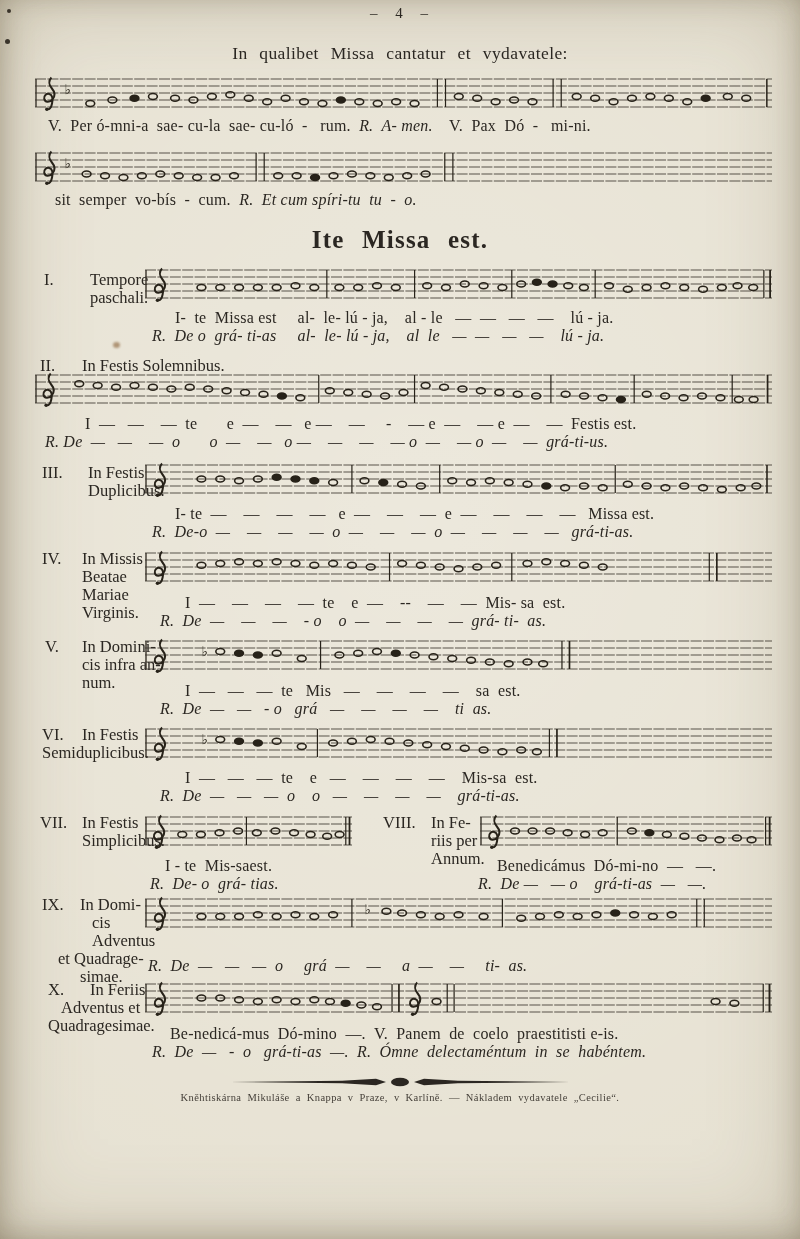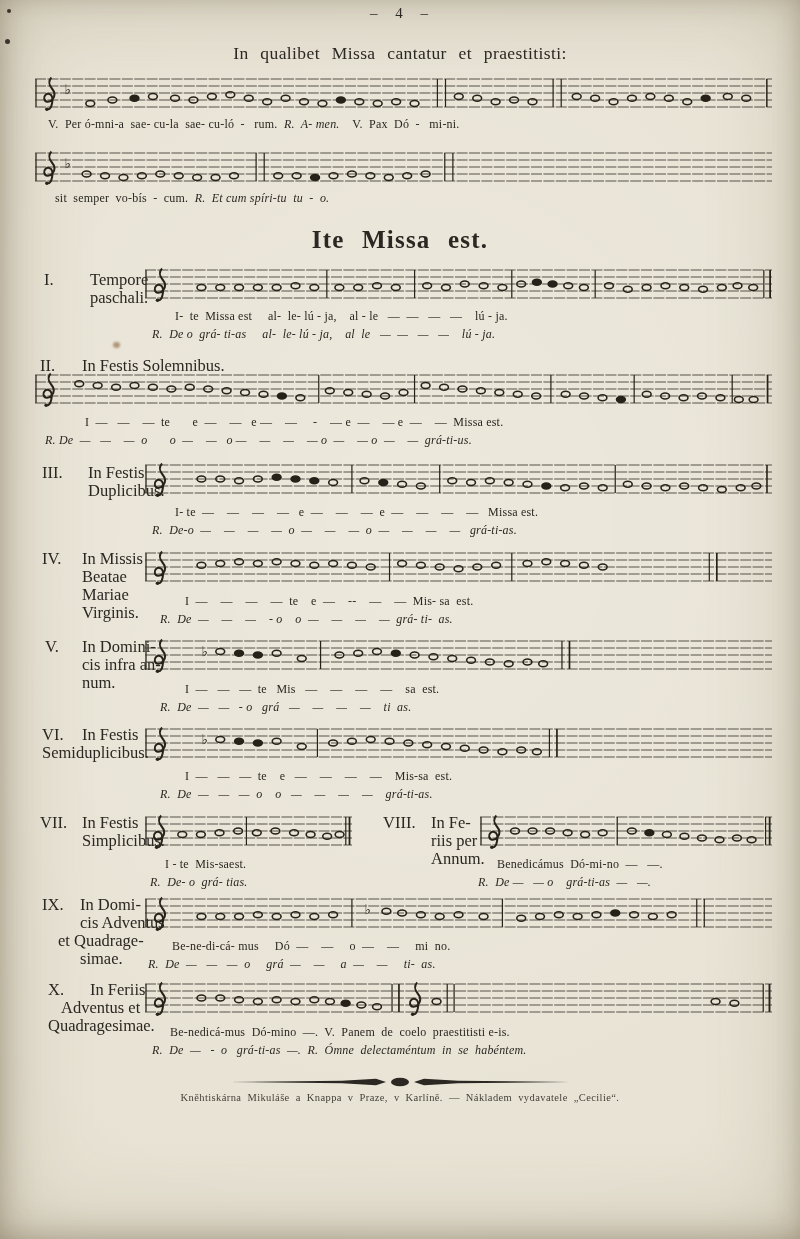--- a/index.html
+++ b/index.html
@@ -10,38 +10,38 @@
         background:
           radial-gradient(ellipse 120% 90% at 52% 42%, rgba(255,255,255,.22), rgba(255,255,255,0) 70%),
           #e7e2d3;
         box-shadow:inset 0 0 90px rgba(116,100,70,.28), inset 14px 0 40px -18px rgba(90,75,50,.38),
                    inset -10px 0 34px -18px rgba(90,75,50,.30), inset 0 -14px 40px -20px rgba(90,75,50,.30);}
   .abs{position:absolute;}
   .ctr{left:0;width:800px;text-align:center;}
   .pagenum{font-size:15px;letter-spacing:2px;word-spacing:10px;}
   .intro{font-size:17.5px;word-spacing:7px;letter-spacing:.4px;}
   .title{font-size:25px;font-weight:bold;letter-spacing:1.2px;word-spacing:10px;}
-  .lyr{font-size:12px;white-space:pre;letter-spacing:.2px;}
+  .lyr{font-size:16px;white-space:pre;letter-spacing:.2px;}
   .lyr .it{font-style:italic;}
   .sec-label{font-size:16.5px;line-height:18px;width:130px;}
   .sec-label .num{display:inline-block;width:46px;}
   .sec-label .lr{margin-left:46px;}
   .staff{height:44px;}
   .staff svg{display:block;}
   .imprint{font-size:10.5px;color:#46413a;letter-spacing:.4px;word-spacing:3px;}
   .speck{position:absolute;border-radius:50%;background:#3a342b;}
   .spot{position:absolute;border-radius:50%;background:#9c7a55;filter:blur(1px);opacity:.75;}
 </style>
 </head>
 <body>
 
 <div class="page">
 
   <div class="abs ctr pagenum" style="top:5px">–  4  –</div>
-  <div class="abs ctr intro" style="top:43px">In qualibet Missa cantatur et praestitisti:</div>
+  <div class="abs ctr intro" style="top:43px">In qualibet Missa cantatur et vydavatele:</div>
 
   <div class="abs staff" style="left:35px;top:74px;width:737px">
       <svg xmlns="http://www.w3.org/2000/svg" width="100%" height="44">
         <line x1="0" y1="5" x2="100%" y2="5" stroke="#38332a" stroke-width="1.05" stroke-dasharray="11 1.4" opacity=".82"></line>
         <line x1="0" y1="12" x2="100%" y2="12" stroke="#38332a" stroke-width="1.05" stroke-dasharray="11 1.4" opacity=".82"></line>
         <line x1="0" y1="19" x2="100%" y2="19" stroke="#38332a" stroke-width="1.05" stroke-dasharray="11 1.4" opacity=".82"></line>
         <line x1="0" y1="26" x2="100%" y2="26" stroke="#38332a" stroke-width="1.05" stroke-dasharray="11 1.4" opacity=".82"></line>
         <line x1="0" y1="33" x2="100%" y2="33" stroke="#38332a" stroke-width="1.05" stroke-dasharray="11 1.4" opacity=".82"></line>
         <line x1="1" y1="5" x2="1" y2="33" stroke="#38332a" stroke-width="1.4"></line>
         <svg x="0.6%" y="0" width="26" height="44" overflow="visible">
@@ -241,21 +241,21 @@
         <ellipse cx="79.5%" cy="29.5" rx="4.4" ry="3" fill="#272219" stroke="#272219" stroke-width="1.6"></ellipse>
         <ellipse cx="83%" cy="24.25" rx="4.4" ry="3" fill="none" stroke="#272219" stroke-width="1.6"></ellipse>
         <ellipse cx="85.5%" cy="26" rx="4.4" ry="3" fill="none" stroke="#272219" stroke-width="1.6"></ellipse>
         <ellipse cx="88%" cy="27.75" rx="4.4" ry="3" fill="none" stroke="#272219" stroke-width="1.6"></ellipse>
         <ellipse cx="90.5%" cy="26" rx="4.4" ry="3" fill="none" stroke="#272219" stroke-width="1.6"></ellipse>
         <ellipse cx="93%" cy="27.75" rx="4.4" ry="3" fill="none" stroke="#272219" stroke-width="1.6"></ellipse>
         <ellipse cx="95.5%" cy="29.5" rx="4.4" ry="3" fill="none" stroke="#272219" stroke-width="1.6"></ellipse>
         <ellipse cx="97.5%" cy="29.5" rx="4.4" ry="3" fill="none" stroke="#272219" stroke-width="1.6"></ellipse>
       </svg>
     </div>
-  <div class="abs lyr" style="left:85px;top:415px"><span>I  —   —    —  te       e  —    —   e —    —     -    — e  —    — e  —    —  Missa est.</span></div>
+  <div class="abs lyr" style="left:85px;top:415px"><span>I  —   —    —  te       e  —    —   e —    —     -    — e  —    — e  —    —  Festis est.</span></div>
   <div class="abs lyr" style="left:45px;top:433px"><span class="it">R. De  —   —    —  o       o  —    —   o —    —    —    — o  —    — o  —    —  grá-ti-us.</span></div>
 
   <div class="abs sec-label" style="left:42px;top:464px">
     <div><span class="num">III.</span><span>In Festis</span></div>
     <div class="lr">Duplicibus.</div>
   </div>
   <div class="abs staff" style="left:145px;top:460px;width:627px">
       <svg xmlns="http://www.w3.org/2000/svg" width="100%" height="44">
         <line x1="0" y1="5" x2="100%" y2="5" stroke="#38332a" stroke-width="1.05" stroke-dasharray="11 1.4" opacity=".82"></line>
         <line x1="0" y1="12" x2="100%" y2="12" stroke="#38332a" stroke-width="1.05" stroke-dasharray="11 1.4" opacity=".82"></line>
@@ -505,21 +505,21 @@
         <ellipse cx="82%" cy="27.75" rx="4.4" ry="3" fill="none" stroke="#272219" stroke-width="1.6"></ellipse>
         <ellipse cx="88%" cy="26" rx="4.4" ry="3" fill="none" stroke="#272219" stroke-width="1.6"></ellipse>
         <ellipse cx="93%" cy="27.75" rx="4.4" ry="3" fill="none" stroke="#272219" stroke-width="1.6"></ellipse>
       </svg>
     </div>
   <div class="abs lyr" style="left:497px;top:857px"><span>Benedicámus  Dó-mi-no  —   —.</span></div>
   <div class="abs lyr" style="left:478px;top:875px"><span class="it">R.  De —   — o    grá-ti-as  —   —.</span></div>
 
   <div class="abs sec-label" style="left:42px;top:896px">
     <div><span class="num" style="width:38px">IX.</span><span>In Domi-</span></div>
-    <div class="lr" style="margin-left:38px">cis Adventus</div>
+    <div class="lr" style="margin-left:50px">cis Adventus</div>
     <div class="lr" style="margin-left:16px">et Quadrage-</div>
     <div class="lr" style="margin-left:38px">simae.</div>
   </div>
   <div class="abs staff" style="left:145px;top:894px;width:627px">
       <svg xmlns="http://www.w3.org/2000/svg" width="100%" height="44">
         <line x1="0" y1="5" x2="100%" y2="5" stroke="#38332a" stroke-width="1.05" stroke-dasharray="11 1.4" opacity=".82"></line>
         <line x1="0" y1="12" x2="100%" y2="12" stroke="#38332a" stroke-width="1.05" stroke-dasharray="11 1.4" opacity=".82"></line>
         <line x1="0" y1="19" x2="100%" y2="19" stroke="#38332a" stroke-width="1.05" stroke-dasharray="11 1.4" opacity=".82"></line>
         <line x1="0" y1="26" x2="100%" y2="26" stroke="#38332a" stroke-width="1.05" stroke-dasharray="11 1.4" opacity=".82"></line>
         <line x1="0" y1="33" x2="100%" y2="33" stroke="#38332a" stroke-width="1.05" stroke-dasharray="11 1.4" opacity=".82"></line>
@@ -551,21 +551,20 @@
         <ellipse cx="63%" cy="22.5" rx="4.4" ry="3" fill="none" stroke="#272219" stroke-width="1.6"></ellipse>
         <ellipse cx="66%" cy="20.75" rx="4.4" ry="3" fill="none" stroke="#272219" stroke-width="1.6"></ellipse>
         <ellipse cx="69%" cy="22.5" rx="4.4" ry="3" fill="none" stroke="#272219" stroke-width="1.6"></ellipse>
         <ellipse cx="72%" cy="20.75" rx="4.4" ry="3" fill="none" stroke="#272219" stroke-width="1.6"></ellipse>
         <ellipse cx="75%" cy="19" rx="4.4" ry="3" fill="#272219" stroke="#272219" stroke-width="1.6"></ellipse>
         <ellipse cx="78%" cy="20.75" rx="4.4" ry="3" fill="none" stroke="#272219" stroke-width="1.6"></ellipse>
         <ellipse cx="81%" cy="22.5" rx="4.4" ry="3" fill="none" stroke="#272219" stroke-width="1.6"></ellipse>
         <ellipse cx="84%" cy="20.75" rx="4.4" ry="3" fill="none" stroke="#272219" stroke-width="1.6"></ellipse>
       </svg>
     </div>
-  <div class="abs lyr" style="left:172px;top:939px"><span>Be-ne-di-cá- mus     Dó  —    —     o  —    —     mi  no.</span></div>
   <div class="abs lyr" style="left:148px;top:957px"><span class="it">R.  De  —   —   —  o     grá  —    —     a  —    —     ti-  as.</span></div>
 
   <div class="abs sec-label" style="left:48px;top:981px">
     <div><span class="num" style="width:42px">X.</span><span>In Feriis</span></div>
     <div class="lr" style="margin-left:13px">Adventus et</div>
     <div class="lr" style="margin-left:0">Quadragesimae.</div>
   </div>
   <div class="abs staff" style="left:145px;top:979px;width:627px">
       <svg xmlns="http://www.w3.org/2000/svg" width="100%" height="44">
         <line x1="0" y1="5" x2="100%" y2="5" stroke="#38332a" stroke-width="1.05" stroke-dasharray="11 1.4" opacity=".82"></line>

